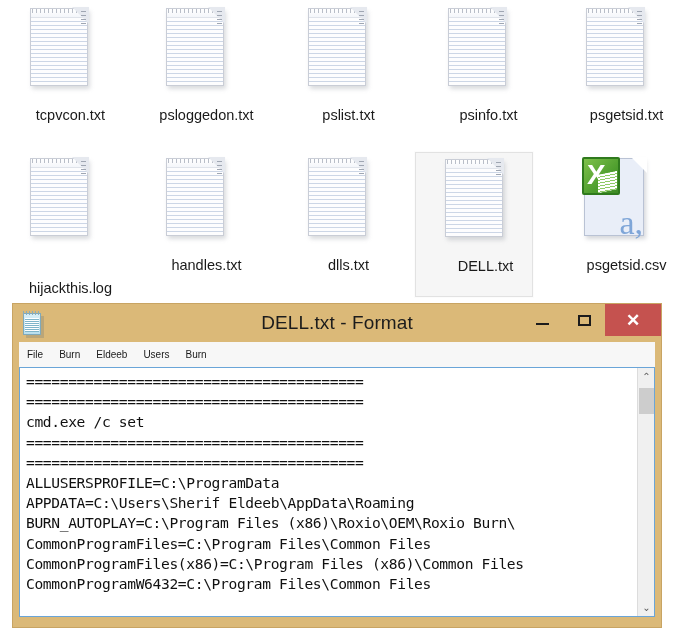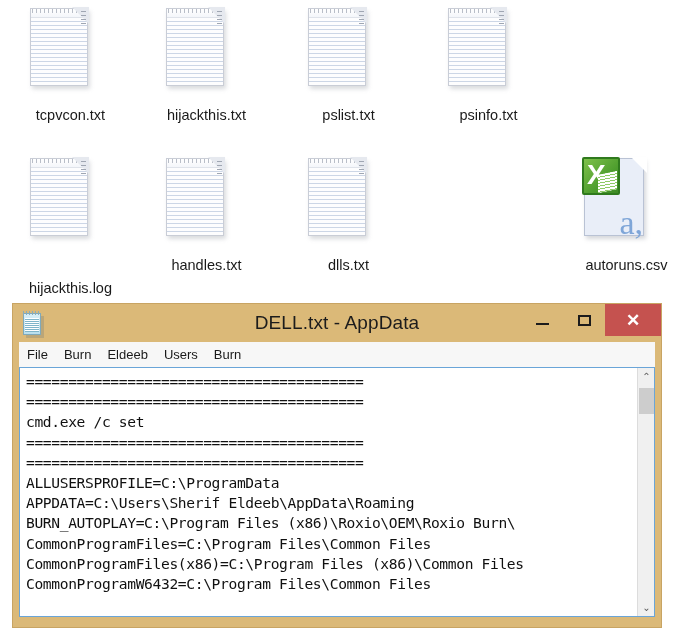--- a/index.html
+++ b/index.html
@@ -213,21 +213,21 @@
   }
 
   .menubar {
     position: absolute; left: 6px; right: 6px; top: 38px; height: 25px;
     background: #f7f7f7;
     display: flex; align-items: center;
     padding-left: 8px;
     box-sizing: border-box;
   }
   .menu-item {
-    font-size: 13px;
+    font-size: 10px;
     color: #1a1a1a;
     margin-right: 16px;
     line-height: 25px;
   }
 
   .editor-frame {
     position: absolute; left: 6px; right: 6px; top: 63px; bottom: 10px;
     background: #ffffff;
     border: 1px solid #6aa5d8;
     box-sizing: border-box;
@@ -293,21 +293,21 @@
             <div class="shadow"></div>
             <div class="page">
               <div class="topband"></div>
               <div class="perf"></div>
               <div class="lines"></div>
             </div>
             <div class="fold"></div>
             <div class="rings"></div>
           </div>
         </div>
-        <div class="file-label">hijackthis.txt</div>
+        <div class="file-label">psloggedon.txt</div>
       </div>
 
       <div class="file-cell" style="left:418px;">
         <div class="icon-wrap">
           <div class="txtdoc">
             <div class="shadow"></div>
             <div class="page">
               <div class="topband"></div>
               <div class="perf"></div>
               <div class="lines"></div>
@@ -328,20 +328,35 @@
               <div class="perf"></div>
               <div class="lines"></div>
             </div>
             <div class="fold"></div>
             <div class="rings"></div>
           </div>
         </div>
         <div class="file-label">pslist.txt</div>
       </div>
 
+      <div class="file-cell" style="left:556px;">
+        <div class="icon-wrap">
+          <div class="txtdoc">
+            <div class="shadow"></div>
+            <div class="page">
+              <div class="topband"></div>
+              <div class="perf"></div>
+              <div class="lines"></div>
+            </div>
+            <div class="fold"></div>
+            <div class="rings"></div>
+          </div>
+        </div>
+        <div class="file-label">psgetsid.txt</div>
+      </div>
 
     </div>
 
     <div class="file-row row2">
 
       <div class="file-cell" style="left:0px;gap:44px;">
         <div class="icon-wrap">
           <div class="txtdoc">
             <div class="shadow"></div>
             <div class="page">
@@ -381,52 +396,67 @@
               <div class="perf"></div>
               <div class="lines"></div>
             </div>
             <div class="fold"></div>
             <div class="rings"></div>
           </div>
         </div>
         <div class="file-label">handles.txt</div>
       </div>
 
+      <div class="file-cell selected" style="left:415px;">
+        <div class="icon-wrap">
+          <div class="txtdoc">
+            <div class="shadow"></div>
+            <div class="page">
+              <div class="topband"></div>
+              <div class="perf"></div>
+              <div class="lines"></div>
+            </div>
+            <div class="fold"></div>
+            <div class="rings"></div>
+          </div>
+        </div>
+        <div class="file-label">DELL.txt</div>
+      </div>
 
       <div class="file-cell" style="left:556px;">
         <div class="icon-wrap">
           <div class="csvdoc">
             <div class="shadow"></div>
             <div class="page"></div>
             <div class="fold"></div>
             <div class="alabel">a,</div>
             <div class="xbadge">
               <div class="xg">X</div>
               <div class="sheet"></div>
             </div>
           </div>
         </div>
-        <div class="file-label">autoruns.csv</div>
+        <div class="file-label">psgetsid.csv</div>
       </div>
 
     </div>
   </div>
 
   <div class="window">
 
     <div class="titlebar">
 
       <div class="title-icon">
         <div class="np-shadow"></div>
         <div class="np-body"></div>
         <div class="np-lines"></div>
         <div class="np-top"></div>
       </div>
 
-      <div class="window-title">DELL.txt - AppData</div>
+      <div class="window-title">DELL.txt - Format</div>
 
       <div class="winbtns">
         <div class="winbtn minimize">
           <div class="gl"></div>
         </div>
         <div class="winbtn maximize">
           <div class="gl"></div>
         </div>
         <div class="winbtn close">✕</div>
       </div>

